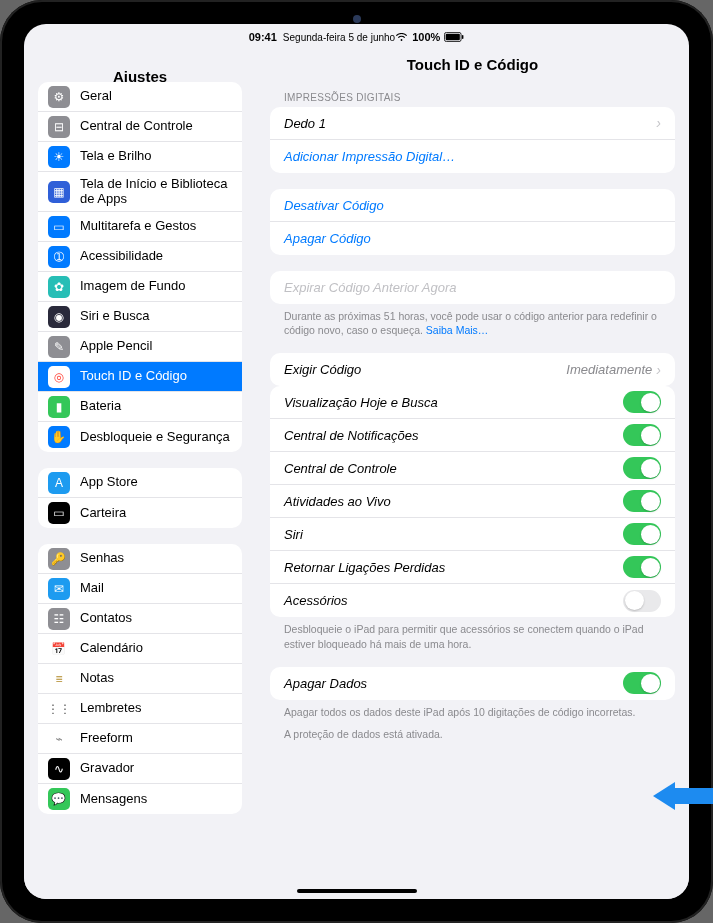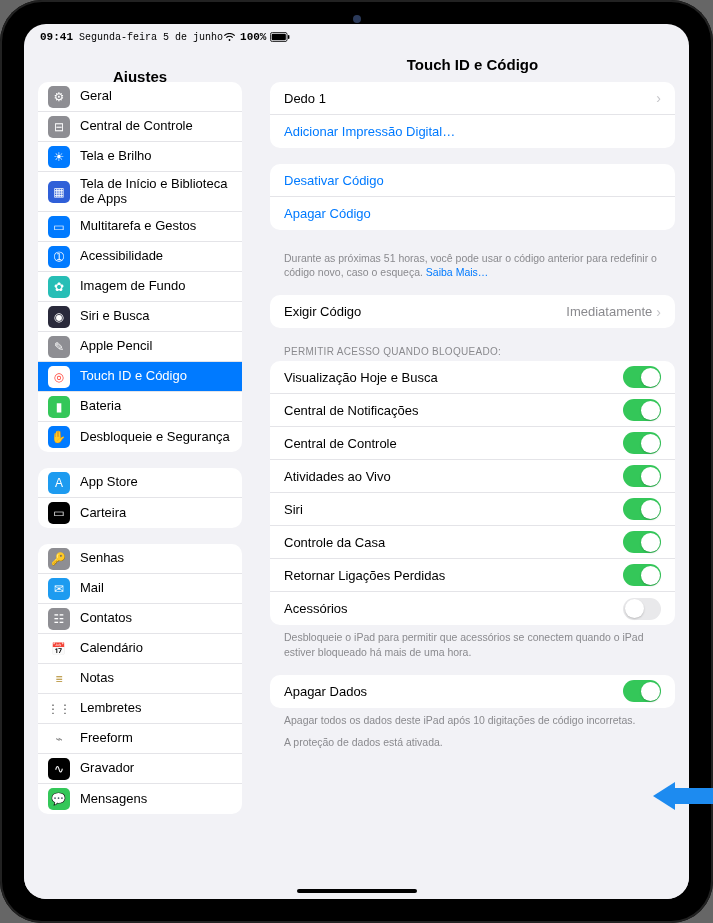--- a/index.html
+++ b/index.html
@@ -1,40 +1,40 @@
 <!DOCTYPE html>
 <html><head>
 <meta charset="utf-8">
 <style>
 * { margin: 0; padding: 0; box-sizing: border-box; -webkit-font-smoothing: antialiased; }
 body { font-family: -apple-system, 'SF Pro Text', 'Helvetica Neue', Arial, sans-serif; background: #666; display: flex; justify-content: center; }
 .device-frame { width: 713px; height: 923px; background: #000; border-radius: 42px; padding: 24px; position: relative; box-shadow: inset 0 0 0 2px #222; }
 .screen { width: 100%; height: 100%; background: #f2f2f6; border-radius: 22px; overflow: hidden; display: flex; flex-direction: column; position: relative; }
-.status-bar { height: 22px; display: flex; justify-content: flex-start; align-items: center; padding: 4px 16px 0; font-size: 11px; font-weight: 600; color: #000; font-family: Liberation Mono, monospace; }
+.status-bar { height: 22px; display: flex; justify-content: center; align-items: center; padding: 4px 16px 0; font-size: 11px; font-weight: 600; color: #000; }
 .status-left { display: flex; gap: 6px; align-items: baseline; }
 .status-date { font-weight: 400; font-size: 10px; }
 .status-right { display: flex; align-items: center; gap: 4px; }
 .wifi-icon { width: 13px; height: 9px; }
 .battery-icon { width: 20px; height: 10px; }
 .headers { display: flex; height: 36px; align-items: center; }
 .h-left { width: 232px; text-align: center; font-size: 15px; font-weight: 600; margin-top: 24px; }
 .h-right { flex: 1; text-align: center; font-size: 15px; font-weight: 600; }
 .content { flex: 1; display: flex; overflow: hidden; }
 .sidebar { width: 232px; background: #f2f2f6; overflow-y: auto; padding: 0 14px 8px; }
 .side-group { background: #fff; border-radius: 10px; margin-bottom: 16px; overflow: hidden; }
 .side-item { display: flex; align-items: center; height: 30px; padding: 0 10px; font-size: 13px; border-bottom: 0.5px solid #e4e4e8; position: relative; cursor: pointer; }
 .side-item:last-child { border-bottom: none; }
 .side-item.tall { height: 40px; }
 .side-item.selected { background: #007aff; color: #fff; }
 .side-icon { width: 22px; height: 22px; border-radius: 5px; margin-right: 10px; display: flex; align-items: center; justify-content: center; flex-shrink: 0; font-size: 12px; color: #fff; }
 .side-lbl { flex: 1; line-height: 1.15; }
 .detail { flex: 1; background: #f2f2f6; overflow-y: auto; padding: 0 14px 20px; }
 .sec-header { font-size: 10px; color: #8a8a8e; letter-spacing: 0.3px; padding: 10px 14px 4px; text-transform: uppercase; }
 .card { background: #fff; border-radius: 10px; overflow: hidden; }
-.row { display: flex; align-items: center; min-height: 33px; padding: 0 14px; font-size: 13px; border-bottom: 0.5px solid #e4e4e8; }
+.row { display: flex; align-items: center; min-height: 33px; padding: 0 14px; font-size: 13px; border-bottom: 0.5px solid #e4e4e8; font-style: italic; }
 .row:last-child { border-bottom: none; }
 .row-lbl { flex: 1; color: #000; }
 .row-link { color: #007aff; text-align: right; }
 .row-val { color: #8a8a8e; font-size: 13px; margin-right: 4px; }
 .row-dim { color: #c0c0c4; }
 .chev { color: #c5c5c9; font-size: 14px; }
 .footer-txt { font-size: 10.5px; color: #8a8a8e; padding: 5px 14px 0; line-height: 1.35; }
 .footer-txt .lnk { color: #007aff; }
 .spacer { height: 16px; }
 .toggle { width: 38px; height: 22px; border-radius: 11px; position: relative; flex-shrink: 0; }
@@ -174,20 +174,21 @@
               <div class="side-lbl">Gravador</div>
             </div>
             <div class="side-item">
               <div class="side-icon" style="background: rgb(52, 199, 89);">💬</div>
               <div class="side-lbl">Mensagens</div>
             </div>
           </div>
       </div>
 
       <div class="detail">
+        <div class="sec-header">IMPRESSÕES DIGITAIS</div>
         <div class="card">
           <div class="row">
             <span class="row-lbl">Dedo 1</span>
             <span class="chev">›</span>
           </div>
           <div class="row">
             <span class="row-link">Adicionar Impressão Digital…</span>
           </div>
         </div>
 
@@ -195,34 +196,38 @@
         <div class="card">
           <div class="row">
             <span class="row-link">Desativar Código</span>
           </div>
           <div class="row">
             <span class="row-link">Apagar Código</span>
           </div>
         </div>
 
         <div class="spacer"></div>
+        <div class="card">
+          <div class="row">
+            <span class="row-dim">Expirar Código Anterior Agora</span>
+          </div>
+        </div>
         <div class="footer-txt">
           <span>Durante as próximas 51 horas, você pode usar o código anterior para redefinir o código novo, caso o esqueça. </span><span class="lnk">Saiba Mais…</span>
         </div>
 
         <div class="spacer"></div>
         <div class="card">
           <div class="row">
             <span class="row-lbl">Exigir Código</span>
             <span class="row-val">Imediatamente</span>
             <span class="chev">›</span>
           </div>
         </div>
 
-        <div class="sec-header" style="padding-top:18px">PERMITIR ACESSO QUANDO BLOQUEADO:</div>
         <div class="card" id="locked-card">
             <div class="row">
               <span class="row-lbl">Visualização Hoje e Busca</span>
               <span class="toggle on">
                 <span class="knob"></span>
               </span>
             </div>
             <div class="row">
               <span class="row-lbl">Central de Notificações</span>
               <span class="toggle on">
@@ -236,26 +241,20 @@
               </span>
             </div>
             <div class="row">
               <span class="row-lbl">Atividades ao Vivo</span>
               <span class="toggle on">
                 <span class="knob"></span>
               </span>
             </div>
             <div class="row">
               <span class="row-lbl">Siri</span>
-              <span class="toggle on">
-                <span class="knob"></span>
-              </span>
-            </div>
-            <div class="row">
-              <span class="row-lbl">Controle da Casa</span>
               <span class="toggle on">
                 <span class="knob"></span>
               </span>
             </div>
             <div class="row">
               <span class="row-lbl">Retornar Ligações Perdidas</span>
               <span class="toggle on">
                 <span class="knob"></span>
               </span>
             </div>

